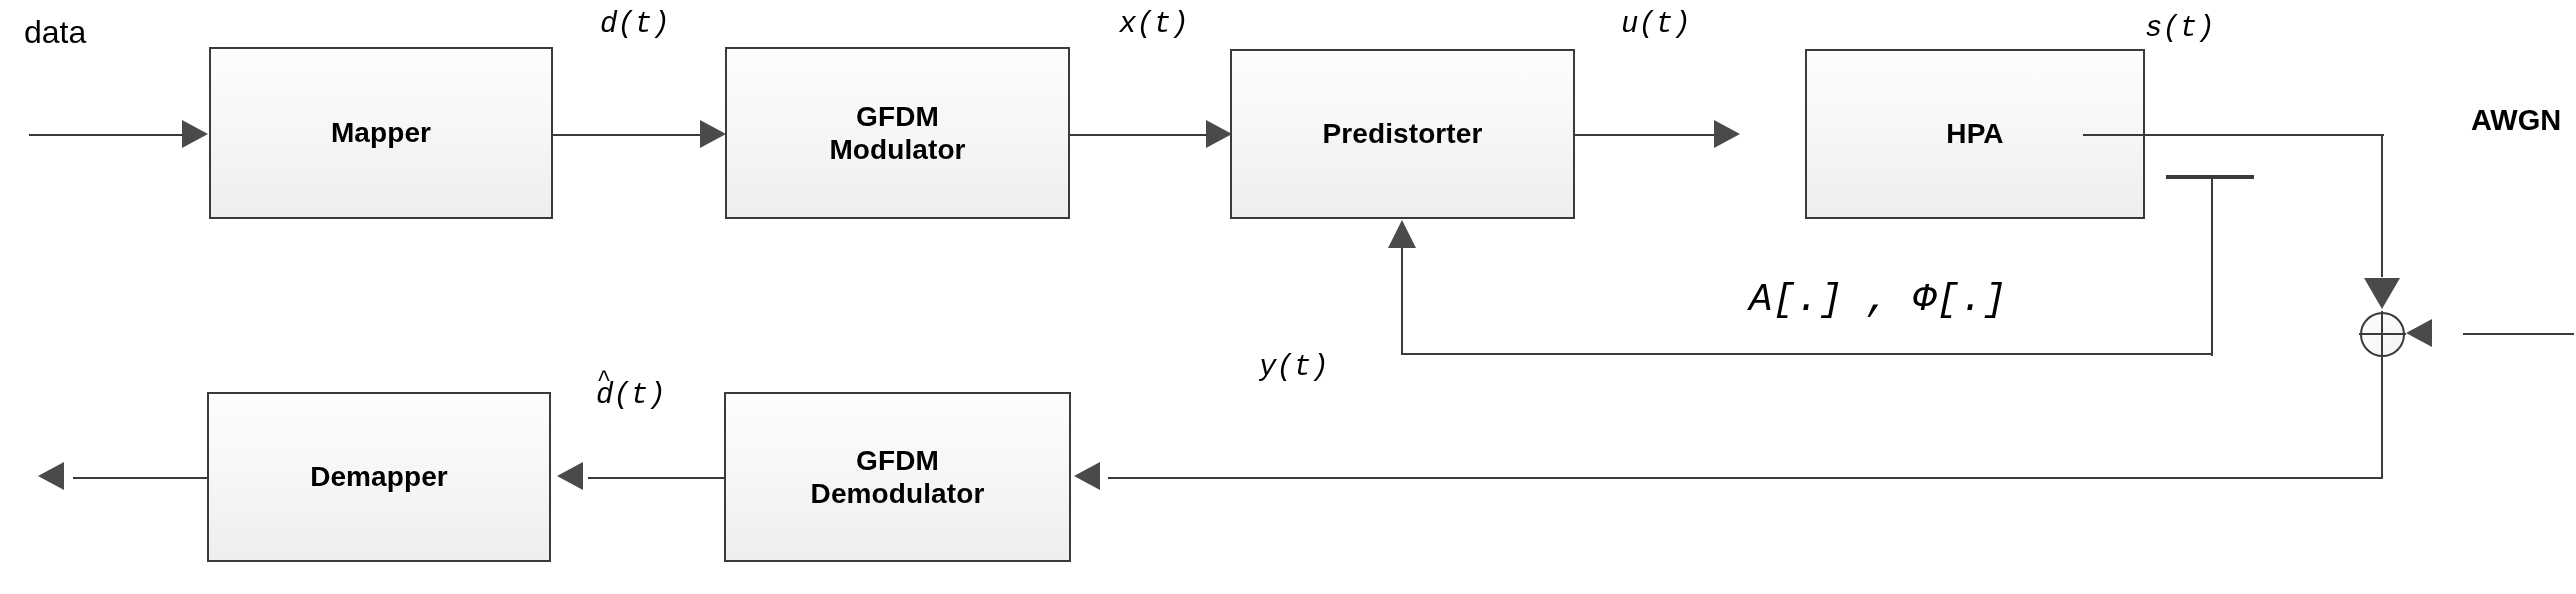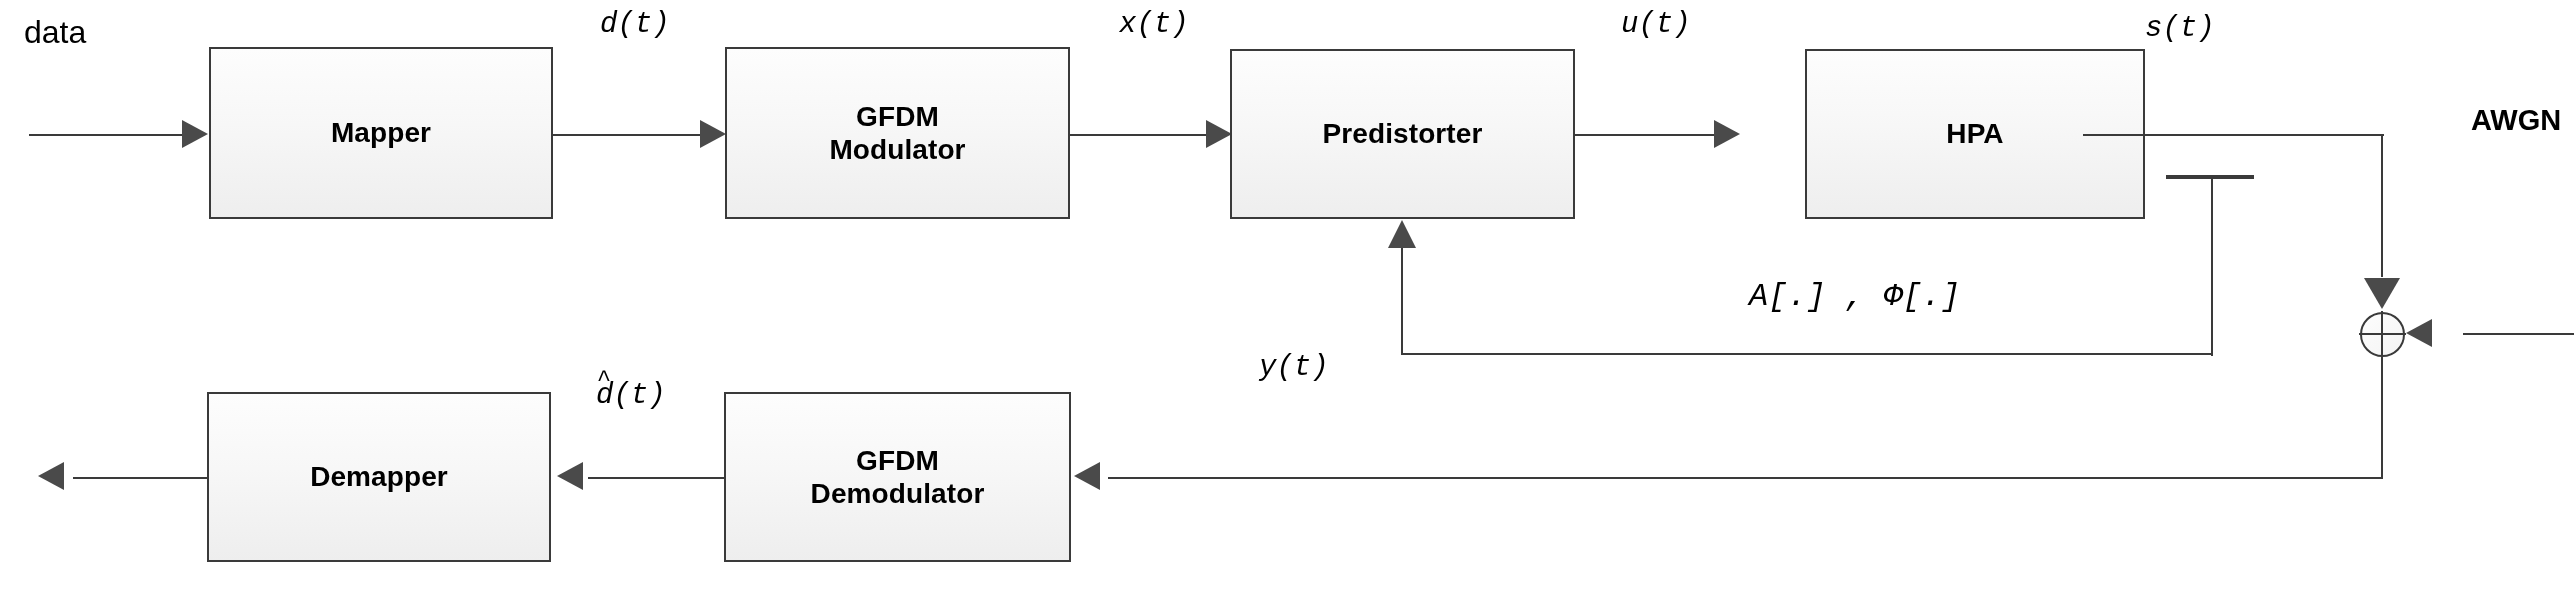--- a/index.html
+++ b/index.html
@@ -203,21 +203,21 @@
   <div class="hline" style="left:2083px; top:134px; width:301px;"></div>
 
   <div class="bar" style="left:2166px; top:175px; width:88px;"></div>
   <div class="vline" style="left:2211px; top:175px; height:181px;"></div>
 
   <div class="hline" style="left:1401px; top:353px; width:811px;"></div>
 
   <div class="vline" style="left:1401px; top:247px; height:108px;"></div>
   <div class="arrow-u" style="left:1388px; top:220px;"></div>
 
-  <div class="sig" style="left:1749px; top:278px; font-size:32px;">A[.] , Φ[.]</div>
+  <div class="sig" style="left:1749px; top:278px; font-size:39px;">A[.] , Φ[.]</div>
 
   <div class="vline" style="left:2381px; top:134px; height:143px;"></div>
   <div class="arrow-d" style="left:2364px; top:278px;"></div>
 
   <div class="sumnode" style="left:2360px; top:312px; width:45px; height:45px;">
     <div class="cross-h"></div>
     <div class="cross-v"></div>
   </div>
 
   <div class="hline" style="left:2463px; top:333px; width:111px;"></div>

